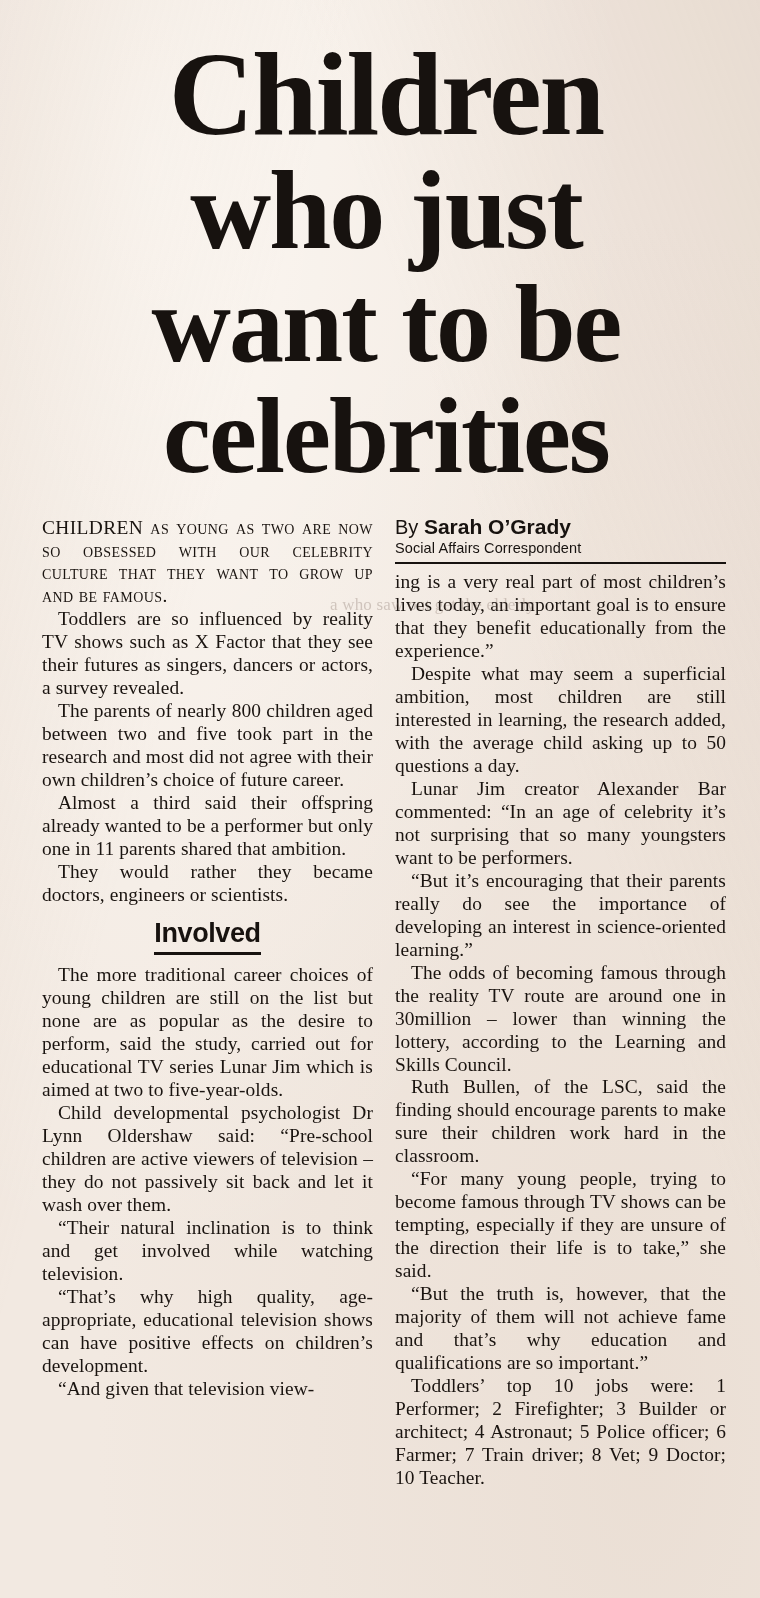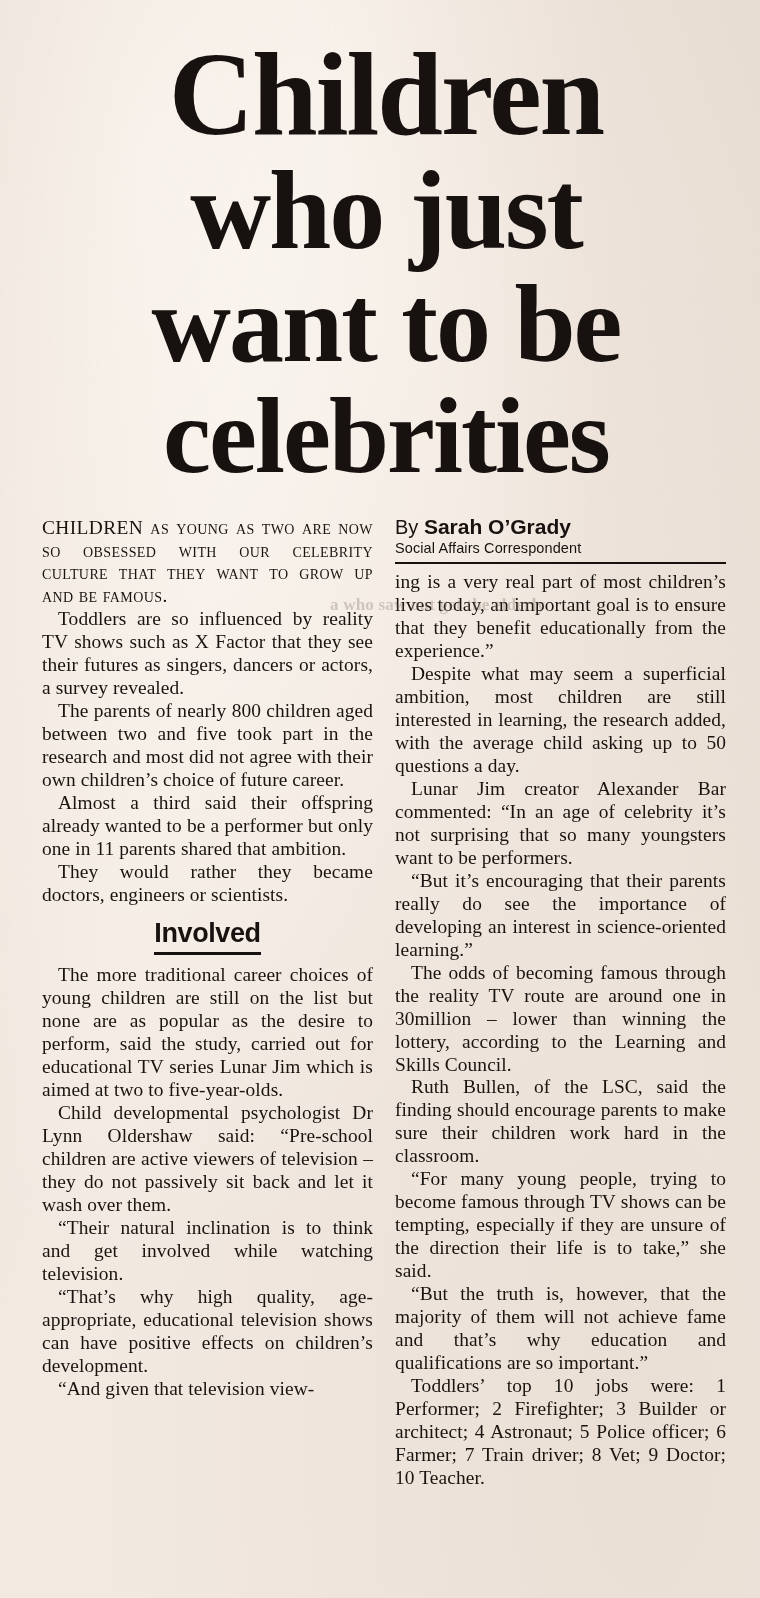--- a/index.html
+++ b/index.html
@@ -53,21 +53,21 @@
   .hl4 { font-size: 108px; margin-top: 6px; letter-spacing: -2px; }
 
   .ghost-text {
     position: absolute;
     left: 330px;
     top: 595px;
     width: 400px;
     font-size: 17px;
     color: rgba(120,100,88,0.30);
     font-family: "Liberation Serif", serif;
-    font-weight: bold;
+    font-weight: normal;
     letter-spacing: 0.2px;
     pointer-events: none;
   }
 
   
   .body-wrap {
     display: flex;
     gap: 22px;
     margin-top: 26px;
   }

